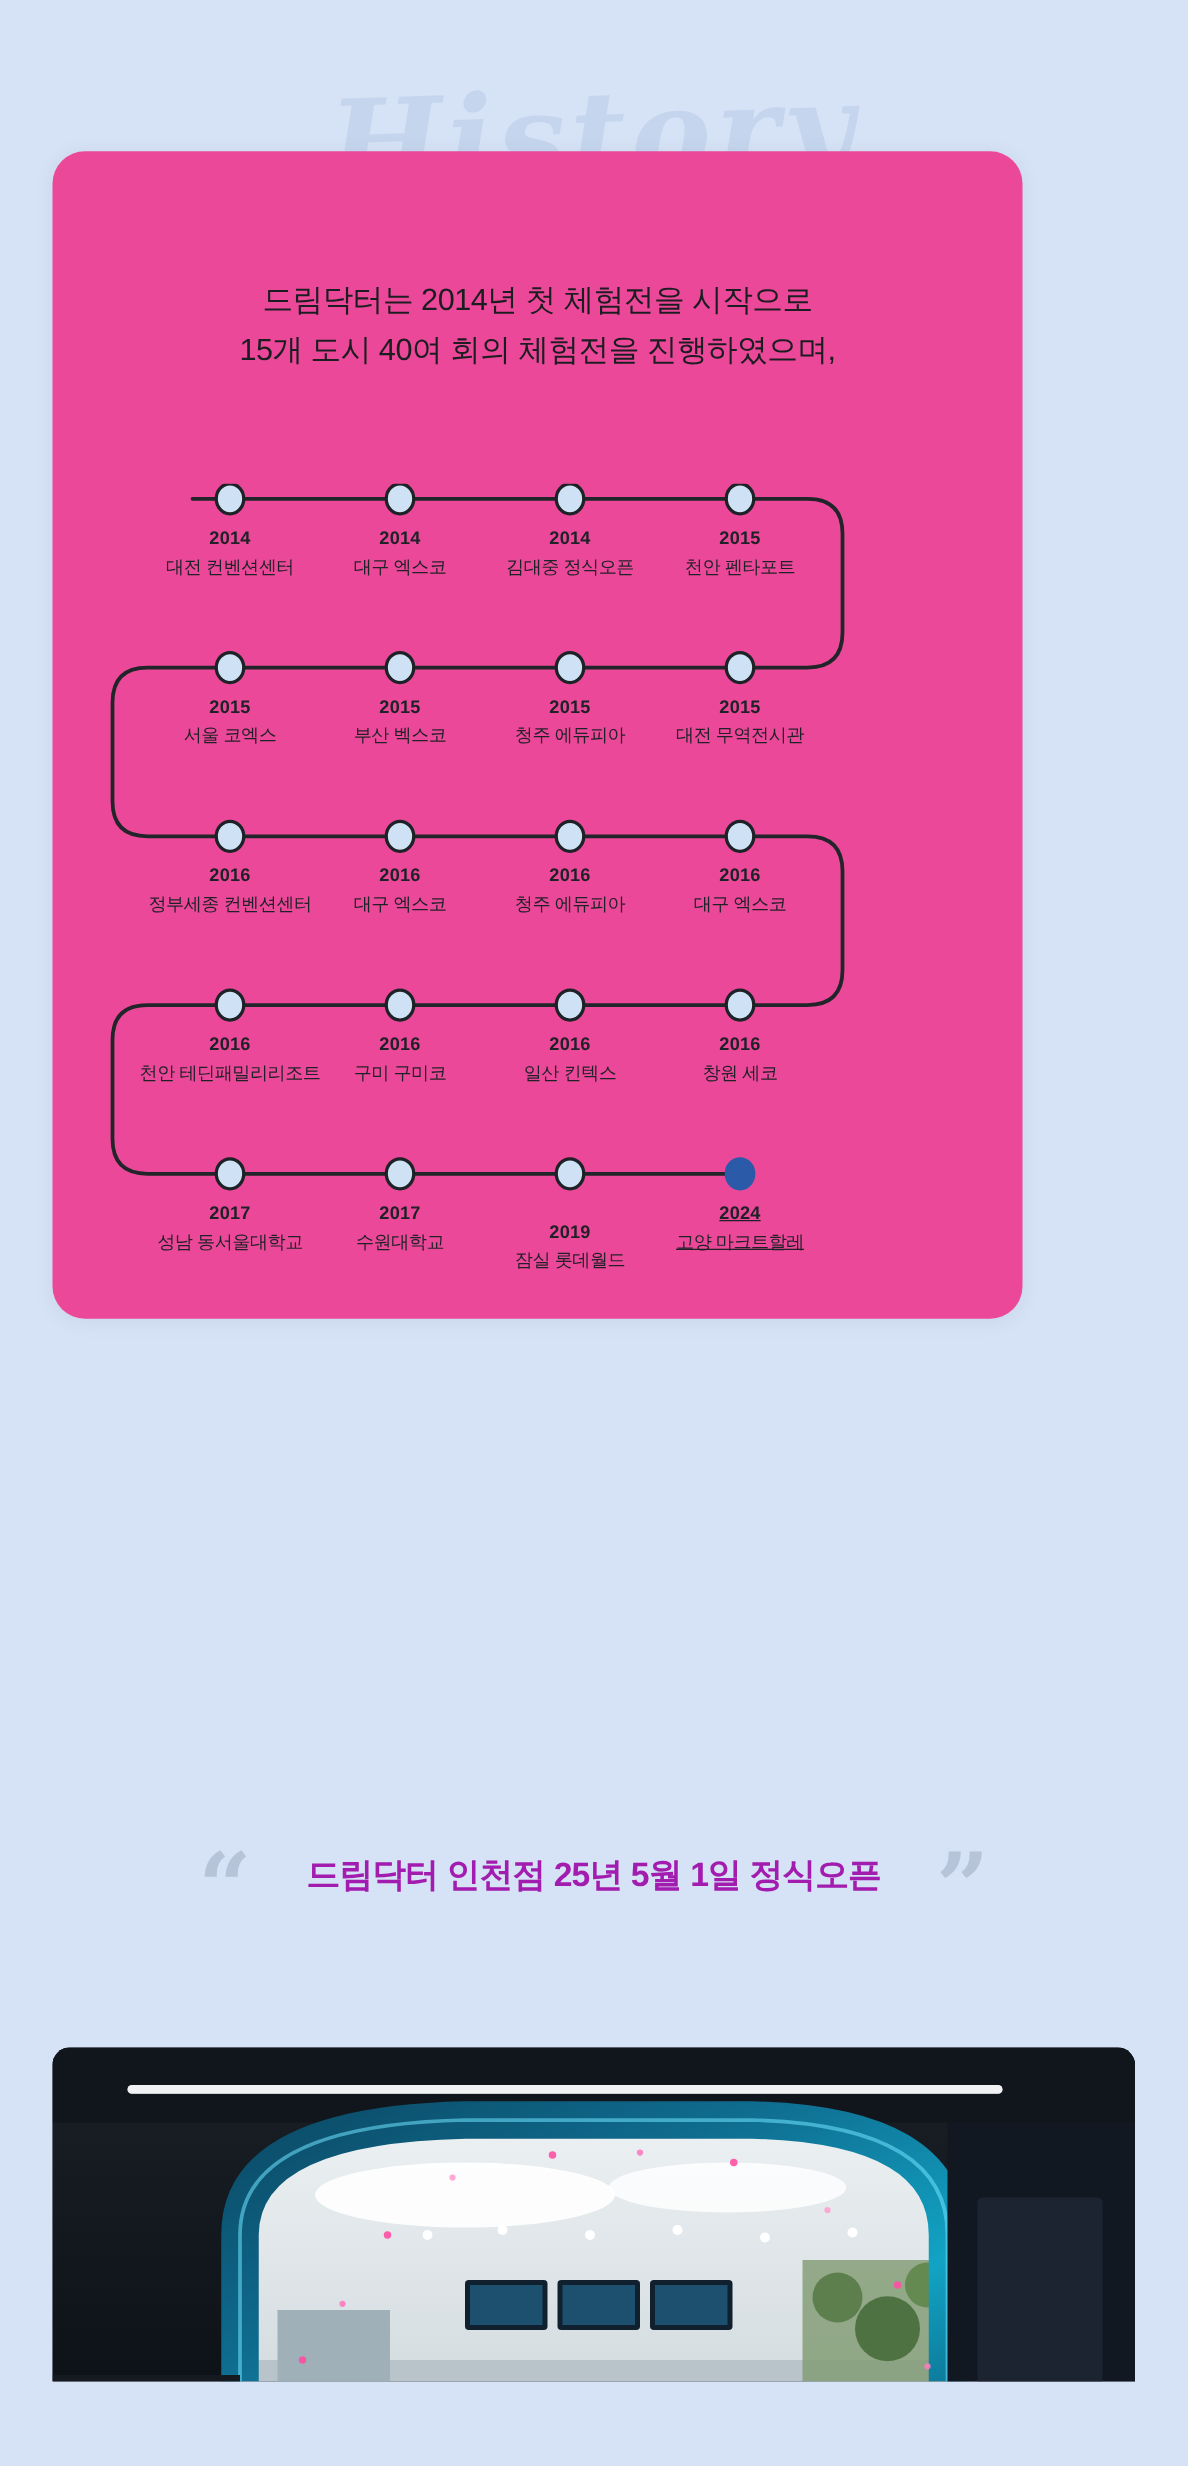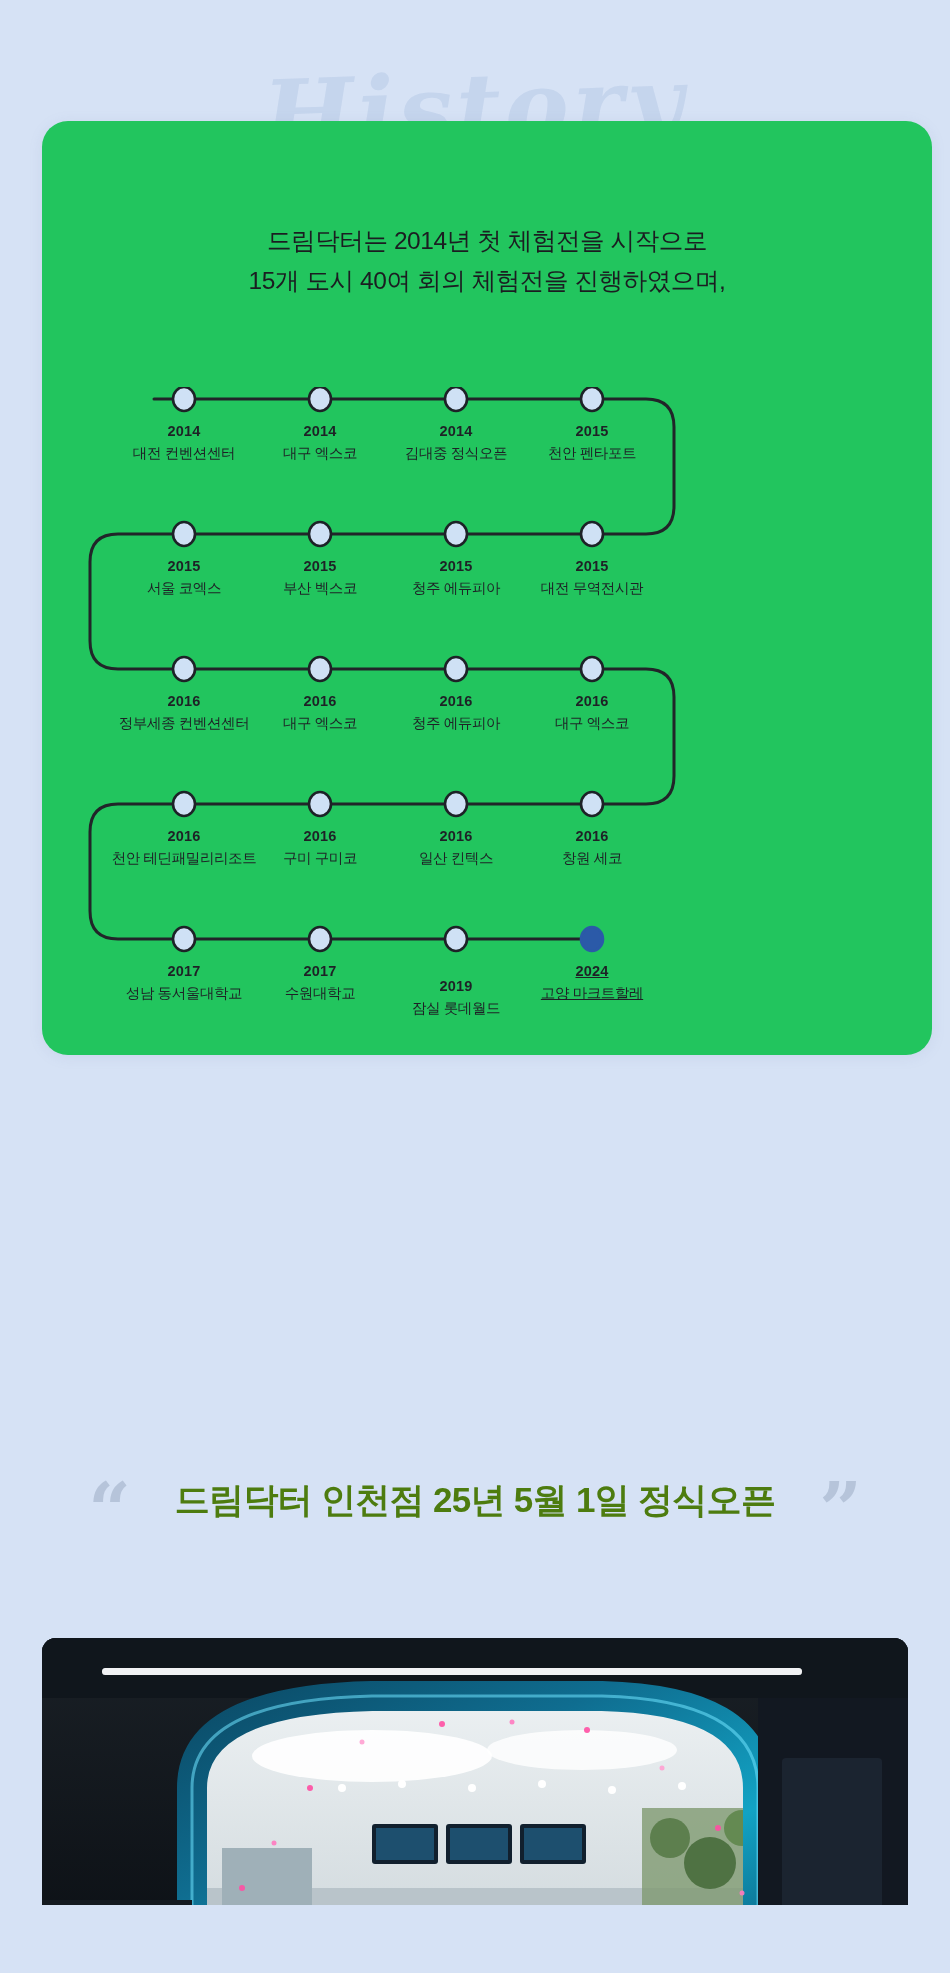--- a/index.html
+++ b/index.html
@@ -48,23 +48,23 @@
     font-weight:900;
     letter-spacing:-1px;
     color:#111418;
   }
 
   
   .card{
     position:absolute;
     left:42px;
     top:121px;
-    width:890px;
+    width:776px;
     height:934px;
-    background:#22c55e;
+    background:#ec4899;
     border-radius:26px;
     box-shadow:0 2px 14px rgba(120,140,180,.13);
     overflow:hidden;
   }
 
   .intro{
     margin-top:100px;
     text-align:center;
     color:#1b1d21;
     font-size:24.5px;
@@ -119,24 +119,24 @@
     font-weight:700;
     color:#b6c4da;
     line-height:0;
     position:relative;
     top:10px;
     user-select:none;
   }
   .quote-mark.left{margin-right:44px;}
   .quote-mark.right{margin-left:44px;}
   .quote-text{
-    font-size:35px;
+    font-size:27px;
     font-weight:600;
     letter-spacing:-.7px;
-    color:#4d7c0f;
+    color:#a21caf;
     white-space:nowrap;
   }
 
   
   .photo{
     position:absolute;
     left:42px;
     top:1638px;
     width:866px;
     height:267px;

